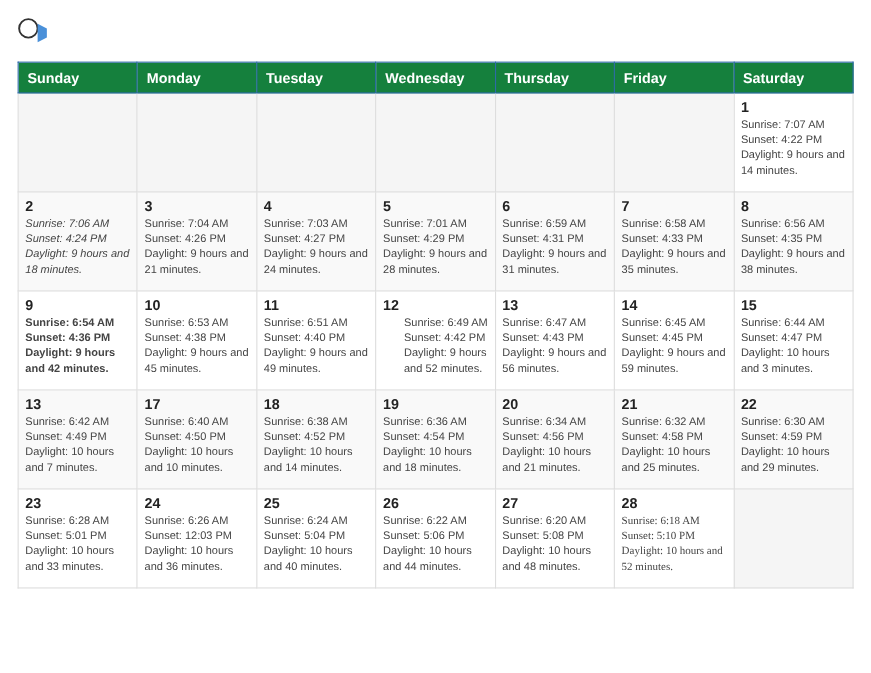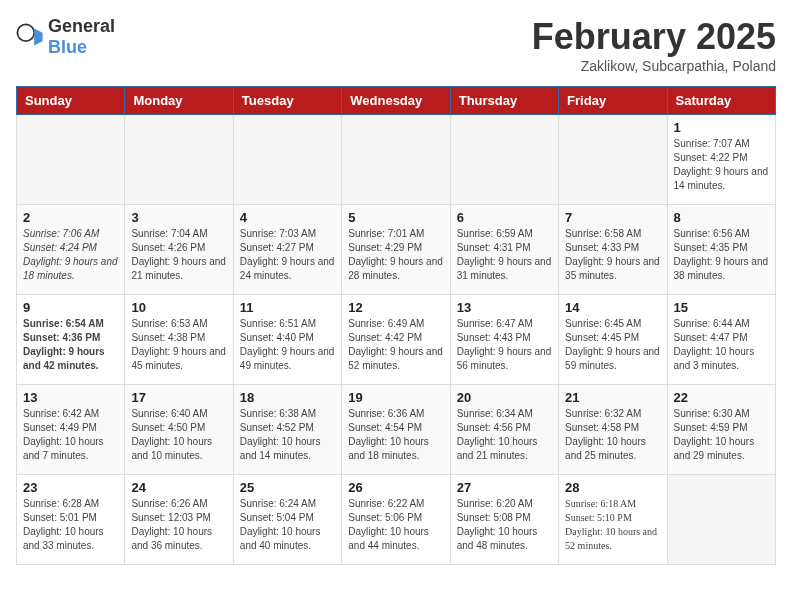--- a/index.html
+++ b/index.html
@@ -36,21 +36,21 @@
     .subtitle {
       font-size: 14px;
       color: #555;
     }
     .calendar {
       width: 100%;
       border-collapse: collapse;
       border: 1px solid #ccc;
     }
     .calendar th {
-      background-color: #b91c1c;
+      background-color: #15803d;
       color: #fff;
       text-align: left;
       padding: 6px 8px;
       font-size: 13px;
       border: 1px solid #2d6aa8;
     }
     .calendar td {
       vertical-align: top;
       padding: 5px 6px;
       border: 1px solid #ddd;
@@ -80,28 +80,20 @@
   </style>
 </head>
 <body>
 
 <div class="header-section">
   <div class="logo">
     <svg class="logo-icon" viewBox="0 0 40 40">
       <circle cx="14" cy="14" r="12" fill="none" stroke="#333" stroke-width="2.5"></circle>
       <polygon points="26,8 38,14 38,26 26,32" fill="#4a90d9"></polygon>
     </svg>
-    <div>
-      <span style="font-size:18px;font-weight:bold;color:#333;">General</span><br>
-      <span style="font-size:18px;font-weight:bold;color:#4a90d9;">Blue</span>
-    </div>
-  </div>
-  <div class="title-section">
-    <div class="month-title">February 2025</div>
-    <div class="subtitle">Zaklikow, Subcarpathia, Poland</div>
   </div>
 </div>
 
 <table class="calendar">
   <thead>
     <tr>
     <th>Sunday</th>
         <th>Monday</th>
         <th>Tuesday</th>
         <th>Wednesday</th>
@@ -183,21 +175,21 @@
 Daylight: 9 hours and 45 minutes.</div>
         </td>
         <td>
           <div class="day-number">11</div>
           <div class="day-info" style="white-space: pre-line;">Sunrise: 6:51 AM
 Sunset: 4:40 PM
 Daylight: 9 hours and 49 minutes.</div>
         </td>
         <td>
           <div class="day-number">12</div>
-          <div class="day-info" style="white-space: pre-line;">Sunrise: 6:49 AM
+          <div class="day-info" style="white-space: pre-line; margin-left: 19px;">Sunrise: 6:49 AM
 Sunset: 4:42 PM
 Daylight: 9 hours and 52 minutes.</div>
         </td>
         <td>
           <div class="day-number">13</div>
           <div class="day-info" style="white-space: pre-line;">Sunrise: 6:47 AM
 Sunset: 4:43 PM
 Daylight: 9 hours and 56 minutes.</div>
         </td>
         <td>

